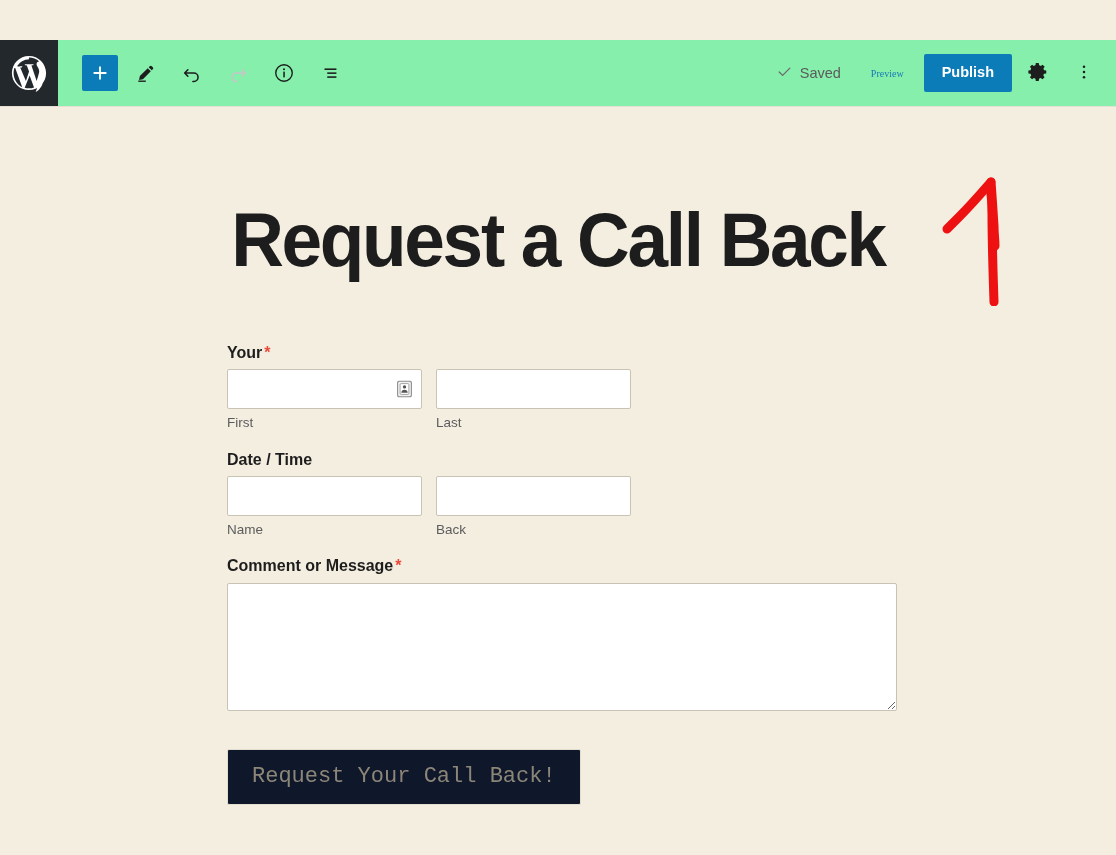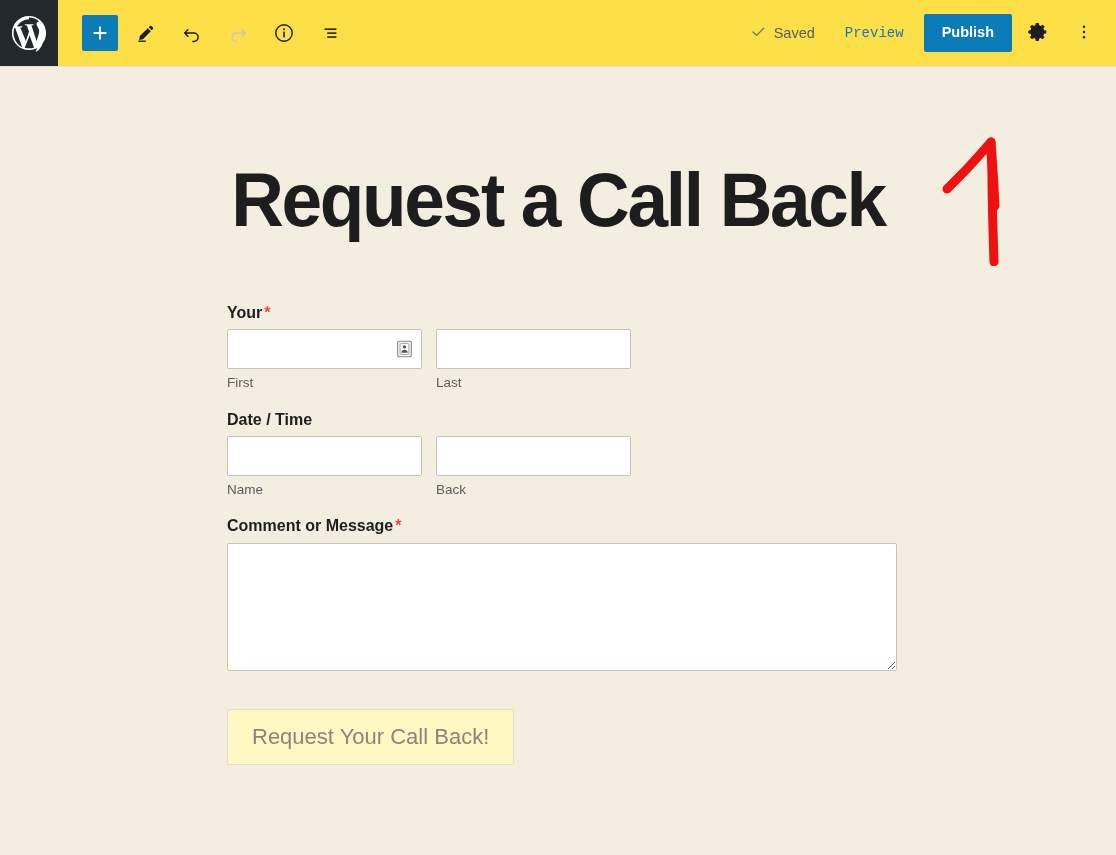--- a/index.html
+++ b/index.html
@@ -13,25 +13,26 @@
     overflow: hidden;
     background: #f4eee1;
     font-family: "Liberation Sans", sans-serif;
     -webkit-font-smoothing: antialiased;
   }
 
   
   .editor-header {
     position: relative;
     height: 66px;
-    background: #fde047;
+    background: #86efac;
     display: flex;
     align-items: center;
     box-shadow: 0 1px 0 rgba(0,0,0,0.06);
     z-index: 20;
+    margin-top: 40px;
   }
   .wp-logo-block {
     width: 58px;
     height: 66px;
     background: #23282d;
     display: flex;
     align-items: center;
     justify-content: center;
     flex: 0 0 58px;
   }
@@ -76,27 +77,27 @@
     color: #5b5b5b;
     font-size: 14.5px;
     padding: 0 14px;
     cursor: pointer;
     background: none;
     border: none;
     font-family: inherit;
   }
   .preview-link {
     color: #1979b5;
-    font-size: 14px;
+    font-size: 10px;
     padding: 0 16px;
     text-decoration: none;
     cursor: pointer;
     background: none;
     border: none;
-    font-family: Liberation Mono, monospace;
+    font-family: Liberation Serif, serif;
   }
   .publish-btn {
     background: #0b7cb8;
     color: #ffffff;
     font-size: 14.5px;
     font-weight: 600;
     border: none;
     border-radius: 2px;
     padding: 10px 18px;
     margin-left: 4px;
@@ -214,26 +215,26 @@
     padding: 8px 10px;
     font-size: 15px;
     font-family: inherit;
     color: #333;
     resize: vertical;
     outline: none;
   }
 
   .submit-btn {
     margin-top: 20px;
-    background: #fef9c3;
+    background: #0f172a;
     color: #8c8679;
     border: 1px solid #e3ddcf;
     border-radius: 2px;
     font-size: 22px;
-    font-family: Liberation Sans, sans-serif;
+    font-family: Liberation Mono, monospace;
     padding: 14px 24px;
     line-height: 1.2;
     cursor: pointer;
   }
 
   
   .annotation-arrow {
     position: absolute;
     left: 938px;
     top: 48px;

